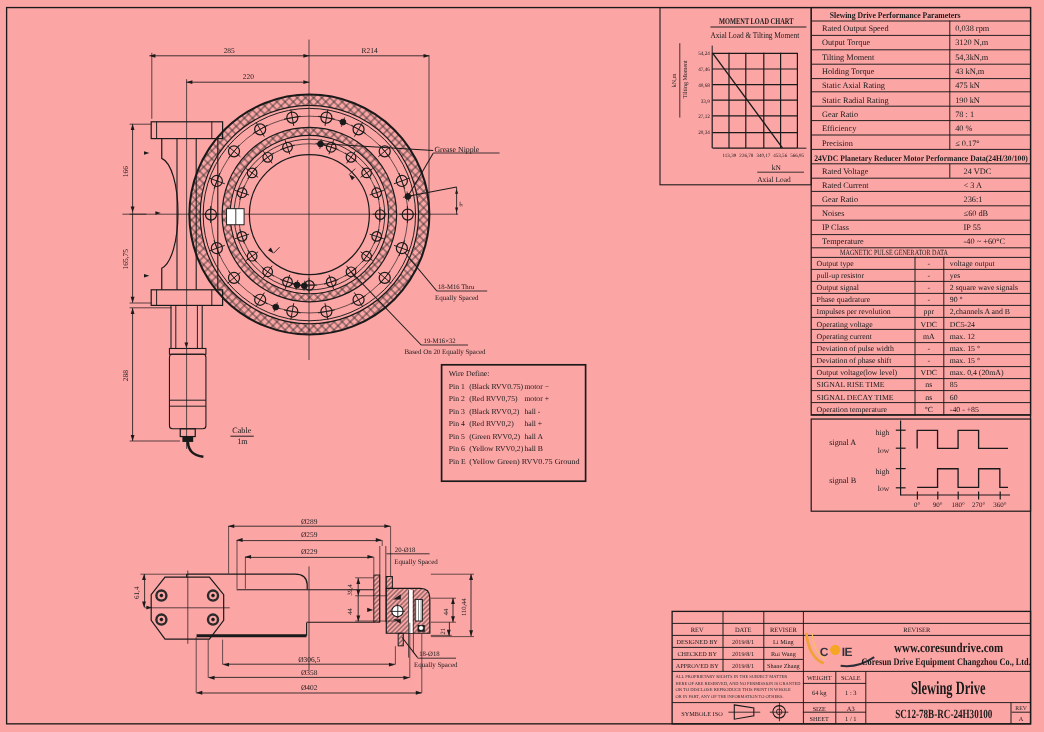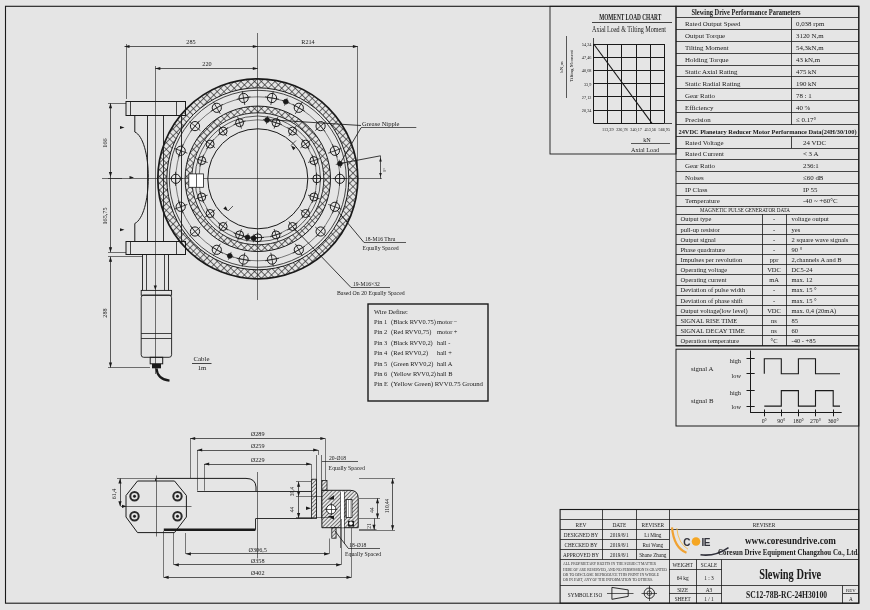--- a/index.html
+++ b/index.html
@@ -1,15 +1,15 @@
 <!DOCTYPE html>
 <html><head><meta charset="utf-8">
 <style>
 html,body{margin:0;padding:0;background:#fff;}
-#sheet{position:relative;width:870px;height:610px;background:#e5e5e5;overflow:hidden;}
+#sheet{position:relative;width:870px;height:610px;background:#fca5a5;overflow:hidden;}
 </style></head>
 <body>
 
 <div id="sheet">
 <svg width="870" height="610" viewBox="0 0 870 610">
 <defs>
 <pattern id="xh" patternUnits="userSpaceOnUse" width="4.8" height="4.8" patternTransform="rotate(45)">
 <line x1="0" y1="2.4" x2="4.8" y2="2.4" stroke="#272727" stroke-width="0.65"></line>
 <line x1="2.4" y1="0" x2="2.4" y2="4.8" stroke="#272727" stroke-width="0.65"></line>
 </pattern>

